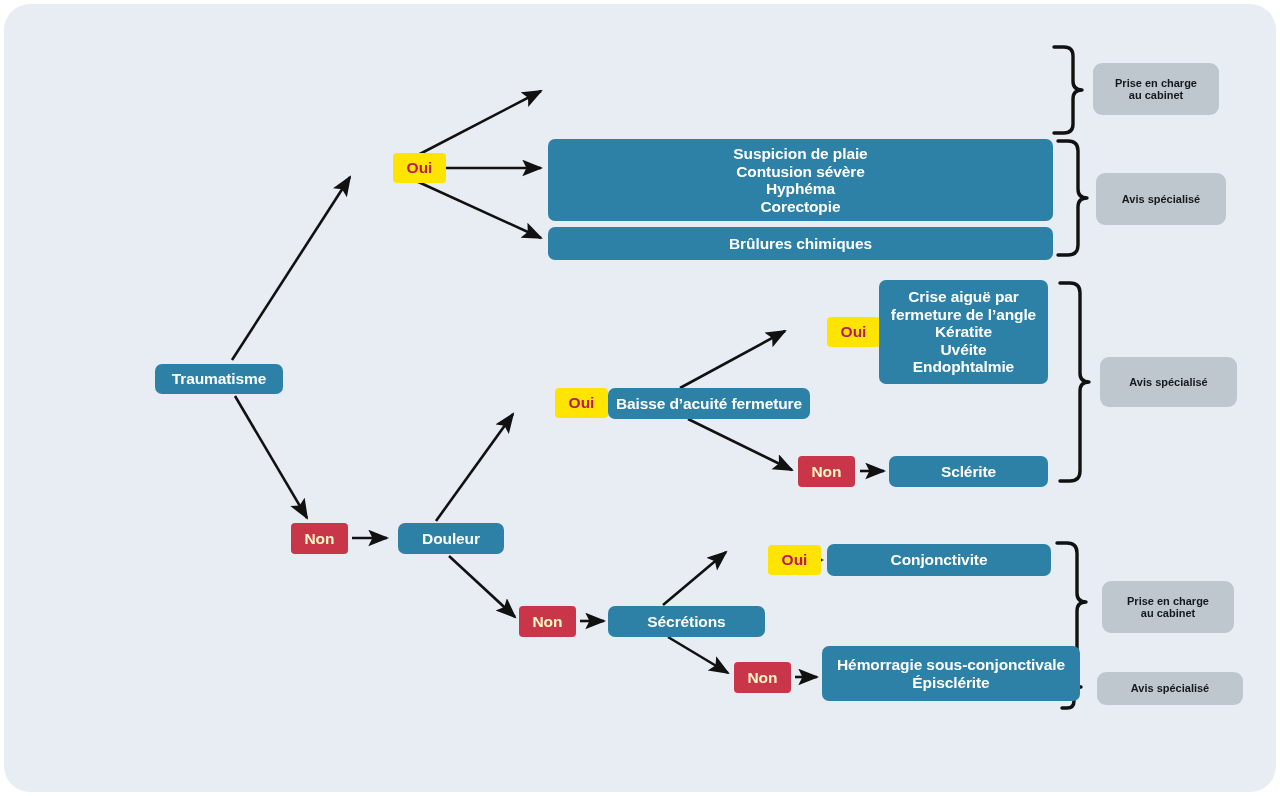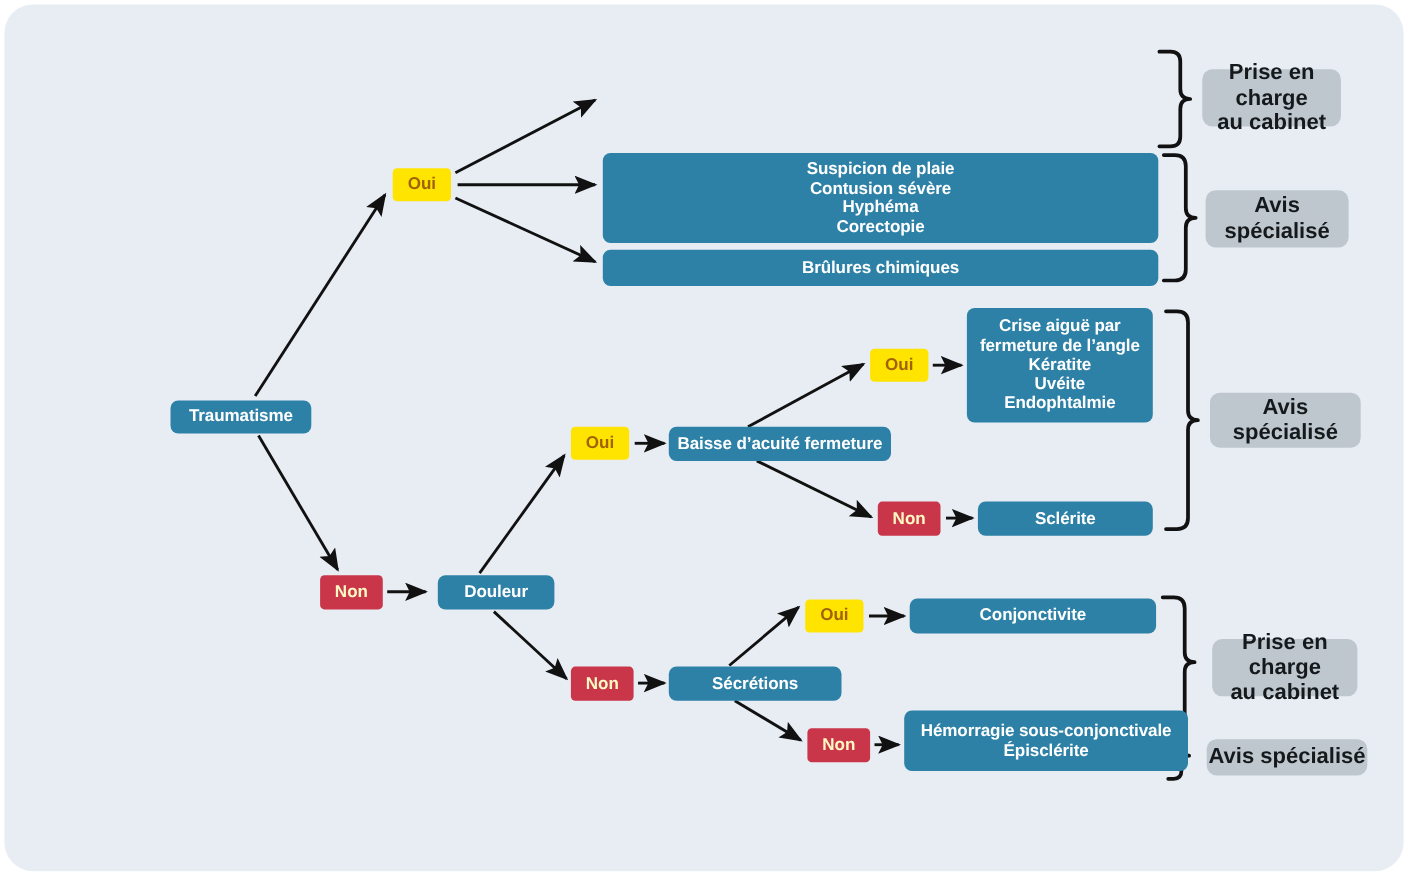--- a/index.html
+++ b/index.html
@@ -41,37 +41,38 @@
   }
   .blue {
     background: #2d81a6;
     color: #ffffff;
     font-weight: bold;
     font-size: 15.5px;
     letter-spacing: -0.1px;
   }
   .yesbox {
     background: #ffe400;
-    color: #a16207;
+    color: #be185d;
     font-weight: bold;
     font-size: 15.5px;
     border-radius: 4px;
+    margin-left: 36px;
   }
   .nobox {
     background: #c9364a;
     color: #fef9c3;
     font-weight: bold;
     font-size: 15.5px;
     border-radius: 4px;
   }
   .greybox {
     background: #bec7cd;
     color: #15191c;
     font-weight: bold;
-    font-size: 20px;
+    font-size: 11px;
     border-radius: 9px;
   }
   svg.overlay {
     position: absolute;
     left: 0;
     top: 0;
     width: 1280px;
     height: 796px;
     pointer-events: none;
   }

